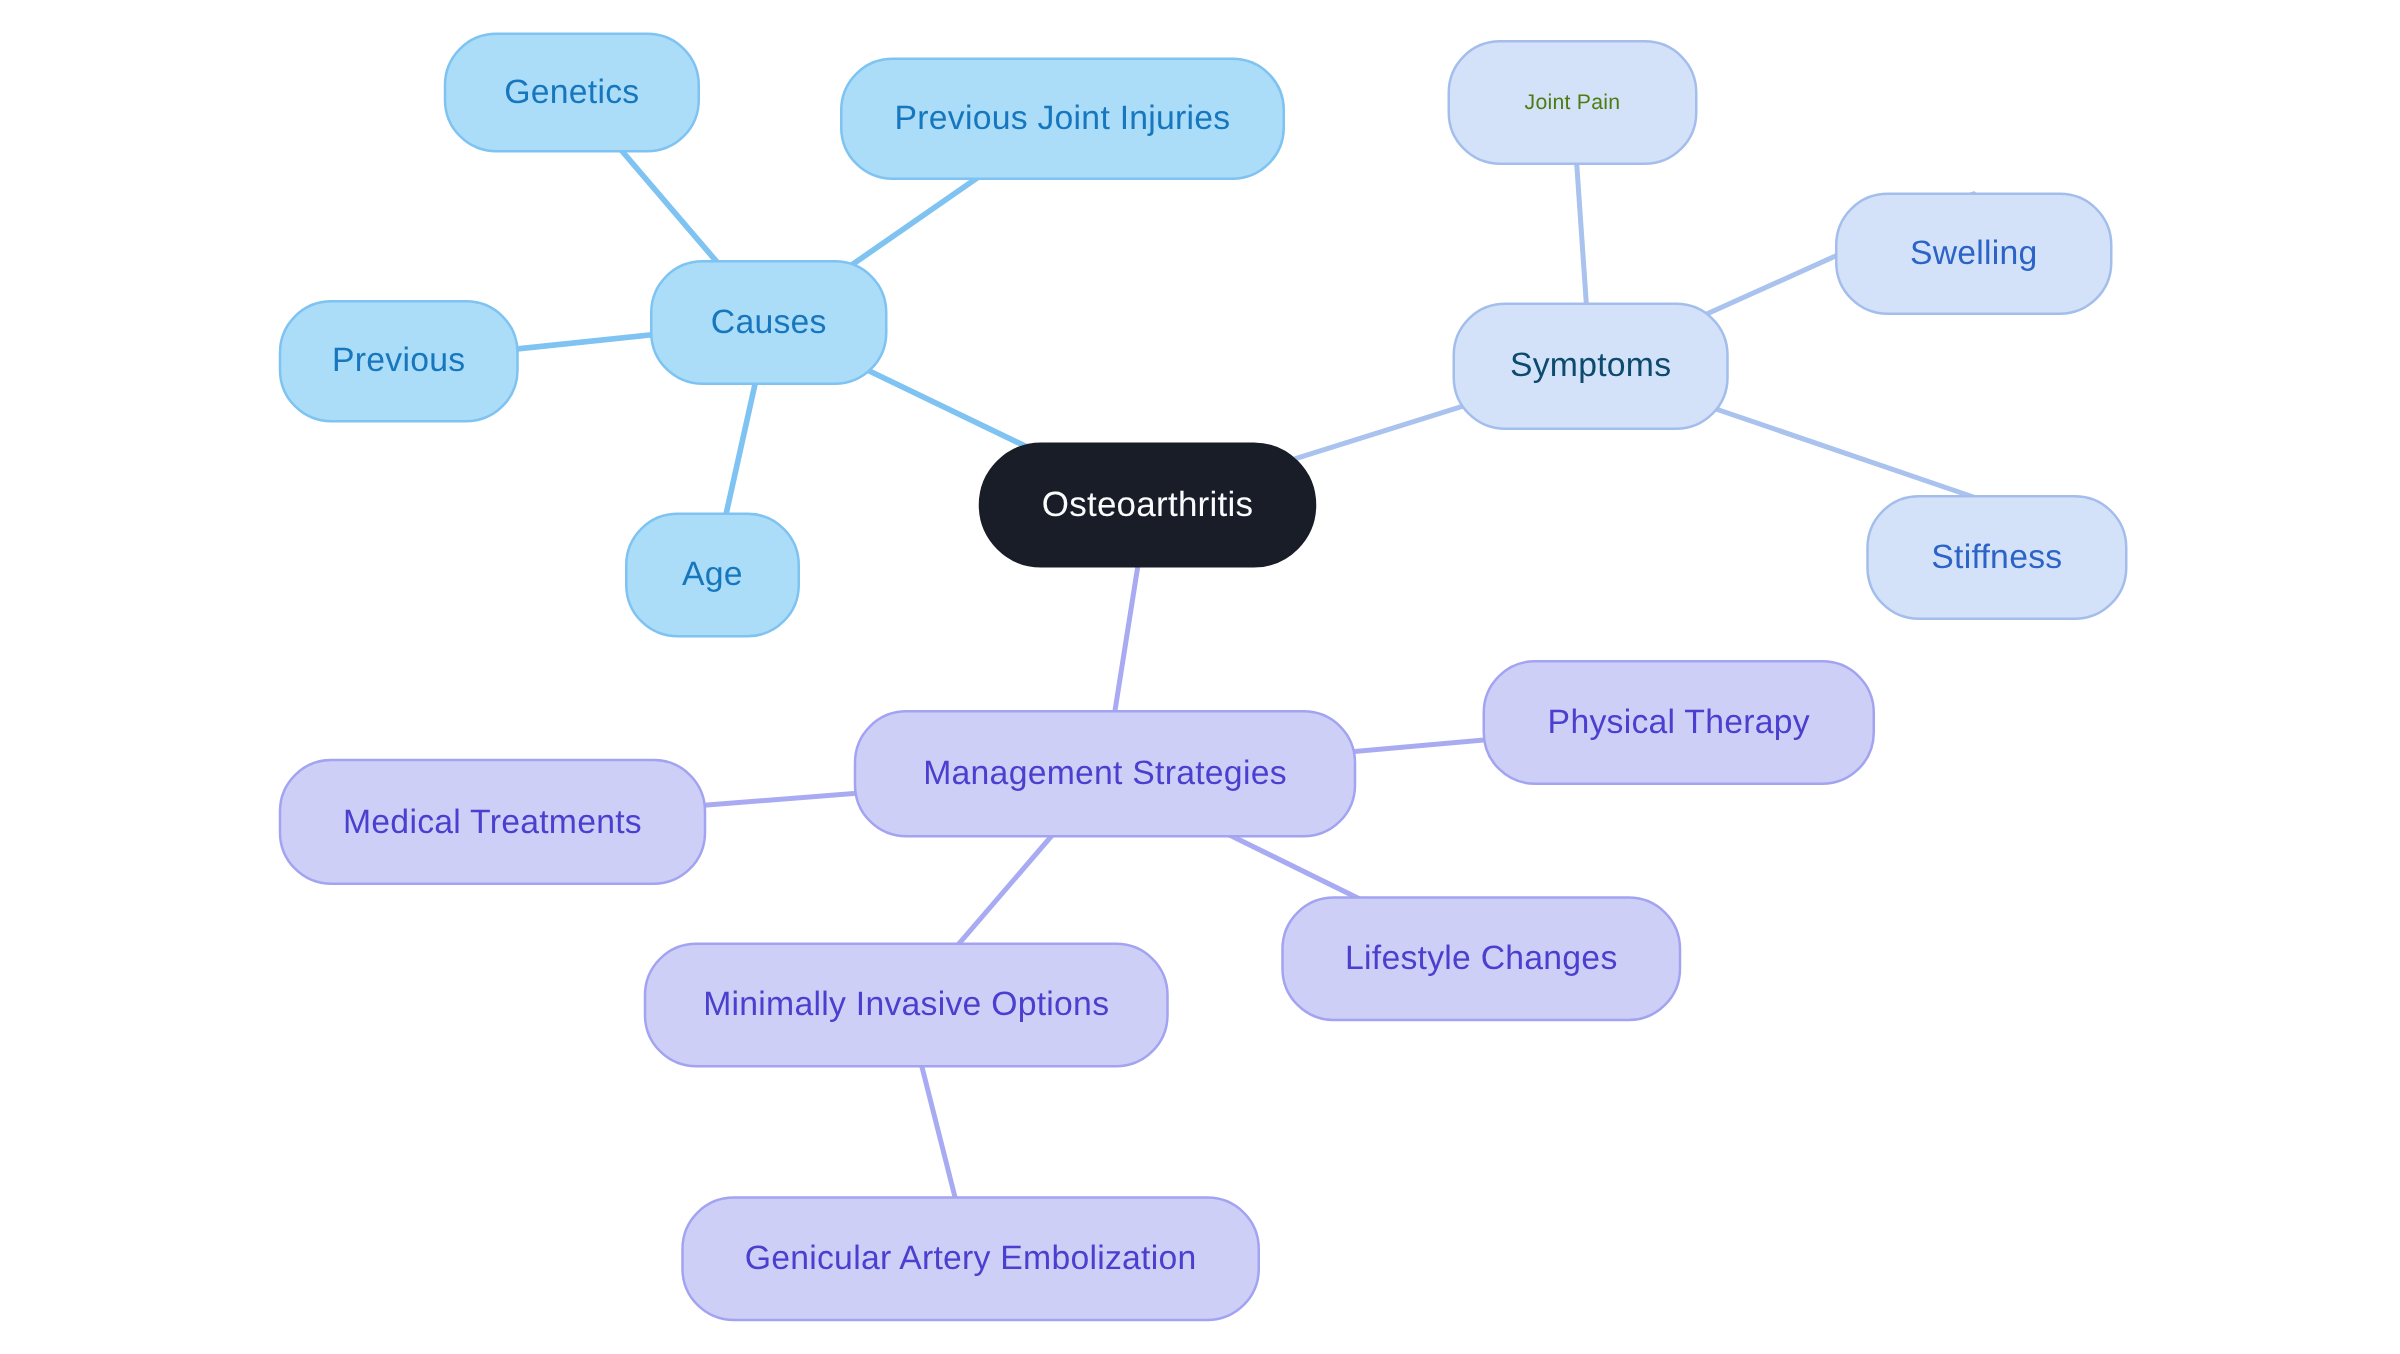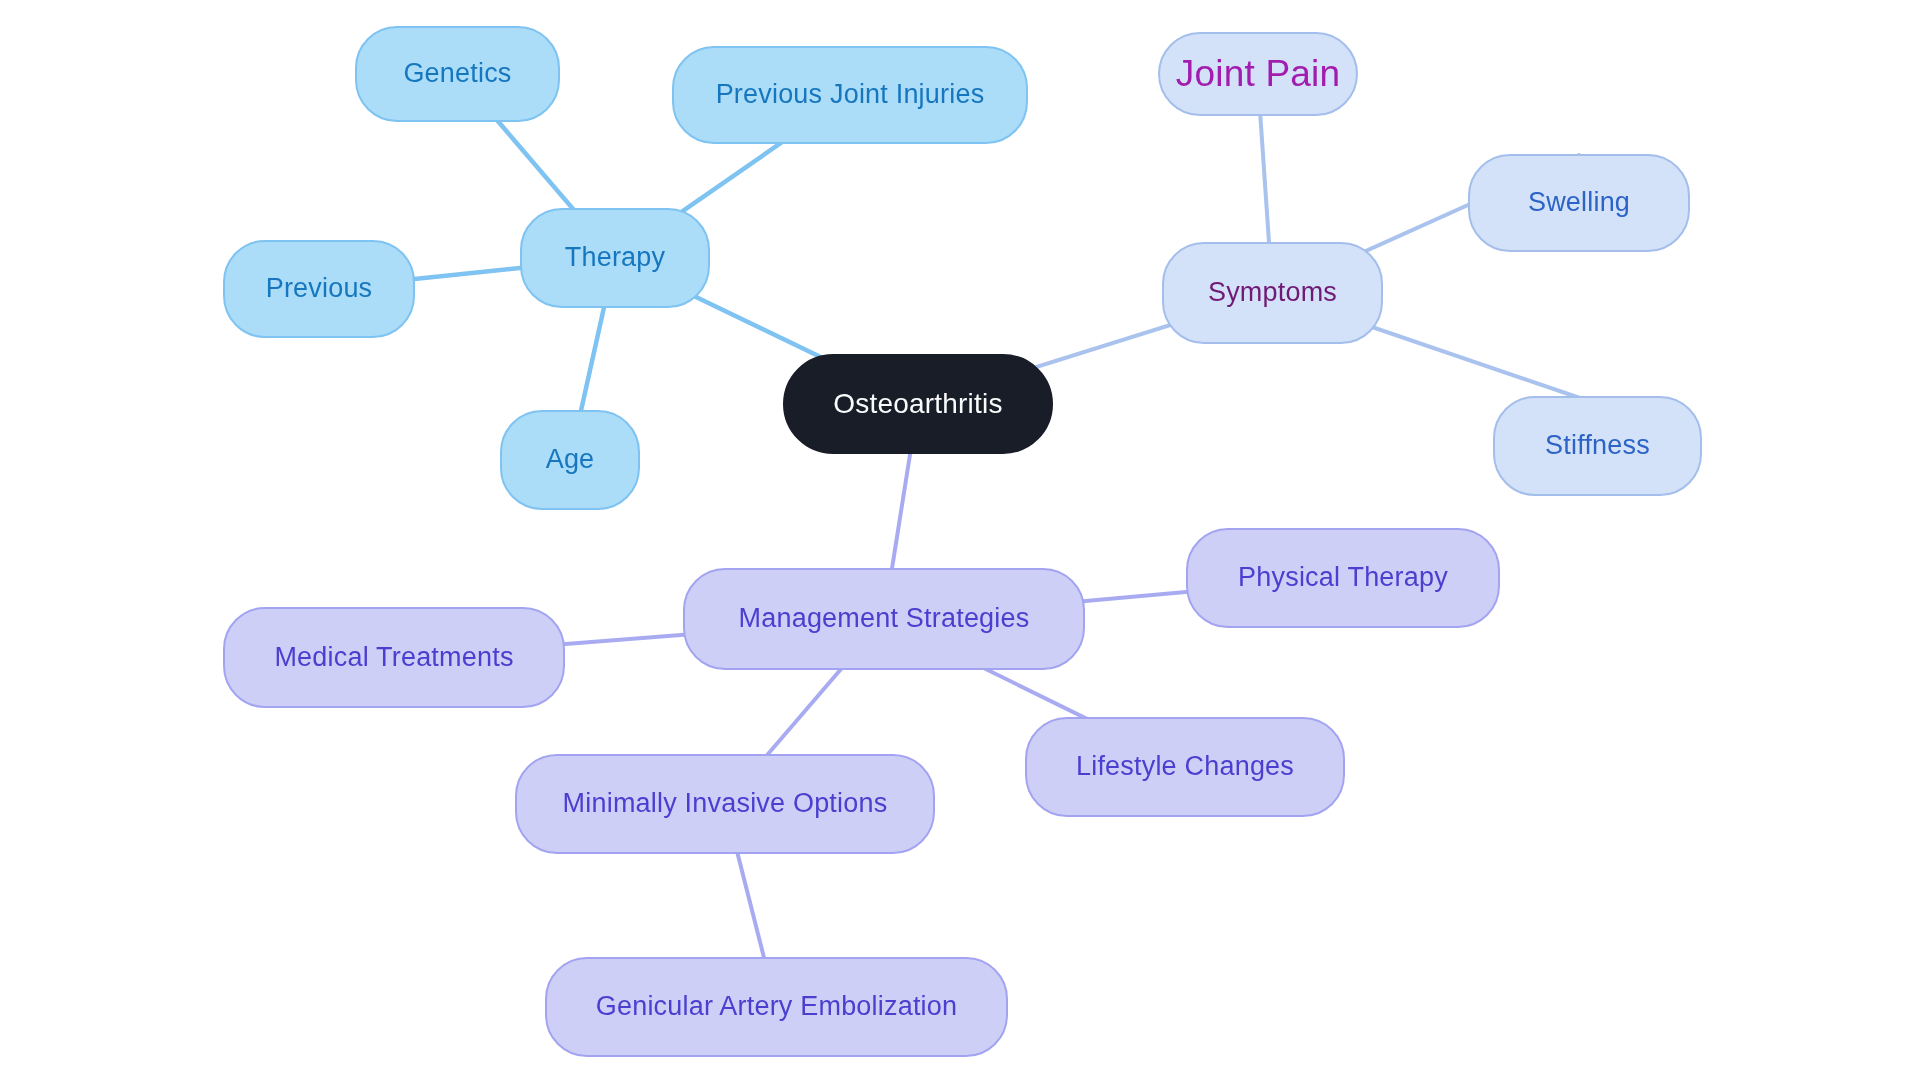--- a/index.html
+++ b/index.html
@@ -60,38 +60,38 @@
       <line x1="884" y1="619" x2="394" y2="657.5" stroke="#a9abf2" stroke-width="4" stroke-linecap="round"></line>
       <line x1="884" y1="619" x2="1185" y2="767" stroke="#a9abf2" stroke-width="4" stroke-linecap="round"></line>
       <line x1="884" y1="619" x2="725" y2="804" stroke="#a9abf2" stroke-width="4" stroke-linecap="round"></line>
       <line x1="725" y1="804" x2="776.5" y2="1007" stroke="#a9abf2" stroke-width="4" stroke-linecap="round"></line>
     </svg>
 
 <div class="node" style="left: 783px; top: 354px; width: 270px; height: 100px; background: rgb(25, 29, 40); border: 2px solid rgb(25, 29, 40); color: rgb(250, 251, 252); border-radius: 50px; font-size: 28px;">
       <span>Osteoarthritis</span>
     </div>
     <div class="node" style="left: 520px; top: 208px; width: 190px; height: 100px; background: rgb(171, 220, 248); border: 2px solid rgb(126, 195, 241); color: rgb(23, 119, 190); border-radius: 42px; font-size: 27px;">
-      <span>Therapy</span>
+      <span>Causes</span>
     </div>
     <div class="node" style="left: 672px; top: 46px; width: 356px; height: 98px; background: rgb(171, 220, 248); border: 2px solid rgb(126, 195, 241); color: rgb(23, 119, 190); border-radius: 42px; font-size: 27px;">
       <span>Previous Joint Injuries</span>
     </div>
     <div class="node" style="left: 355px; top: 26px; width: 205px; height: 96px; background: rgb(171, 220, 248); border: 2px solid rgb(126, 195, 241); color: rgb(23, 119, 190); border-radius: 42px; font-size: 27px;">
       <span>Genetics</span>
     </div>
     <div class="node" style="left: 223px; top: 240px; width: 192px; height: 98px; background: rgb(171, 220, 248); border: 2px solid rgb(126, 195, 241); color: rgb(23, 119, 190); border-radius: 42px; font-size: 27px;">
       <span>Previous</span>
     </div>
     <div class="node" style="left: 500px; top: 410px; width: 140px; height: 100px; background: rgb(171, 220, 248); border: 2px solid rgb(126, 195, 241); color: rgb(23, 119, 190); border-radius: 42px; font-size: 27px;">
       <span>Age</span>
     </div>
-    <div class="node" style="left: 1162px; top: 242px; width: 221px; height: 102px; background: rgb(211, 226, 249); border: 2px solid rgb(164, 190, 236); color: #701a75; border-radius: 42px; font-size: 27px;">
+    <div class="node" style="left: 1162px; top: 242px; width: 221px; height: 102px; background: rgb(211, 226, 249); border: 2px solid rgb(164, 190, 236); color: #0c4a6e; border-radius: 42px; font-size: 27px;">
       <span>Symptoms</span>
     </div>
-    <div class="node" style="left: 1158px; top: 32px; width: 200px; height: 84px; background: rgb(211, 226, 249); border: 2px solid rgb(164, 190, 236); color: #a21caf; border-radius: 42px; font-size: 37px;">
+    <div class="node" style="left: 1158px; top: 32px; width: 200px; height: 100px; background: rgb(211, 226, 249); border: 2px solid rgb(164, 190, 236); color: #4d7c0f; border-radius: 42px; font-size: 17px;">
       <span>Joint Pain</span>
     </div>
     <div class="node" style="left: 1468px; top: 106px; width: 222px; height: 98px; background: rgb(211, 226, 249); border: 2px solid rgb(164, 190, 236); color: rgb(43, 99, 198); border-radius: 42px; font-size: 27px; margin-top: 48px;">
       <span>Swelling</span>
     </div>
     <div class="node" style="left: 1493px; top: 354px; width: 209px; height: 100px; background: rgb(211, 226, 249); border: 2px solid rgb(164, 190, 236); color: rgb(43, 99, 198); border-radius: 42px; font-size: 27px; margin-top: 42px;">
       <span>Stiffness</span>
     </div>
     <div class="node" style="left: 683px; top: 568px; width: 402px; height: 102px; background: rgb(206, 207, 247); border: 2px solid rgb(163, 164, 241); color: rgb(74, 63, 207); border-radius: 42px; font-size: 27px;">
       <span>Management Strategies</span>

